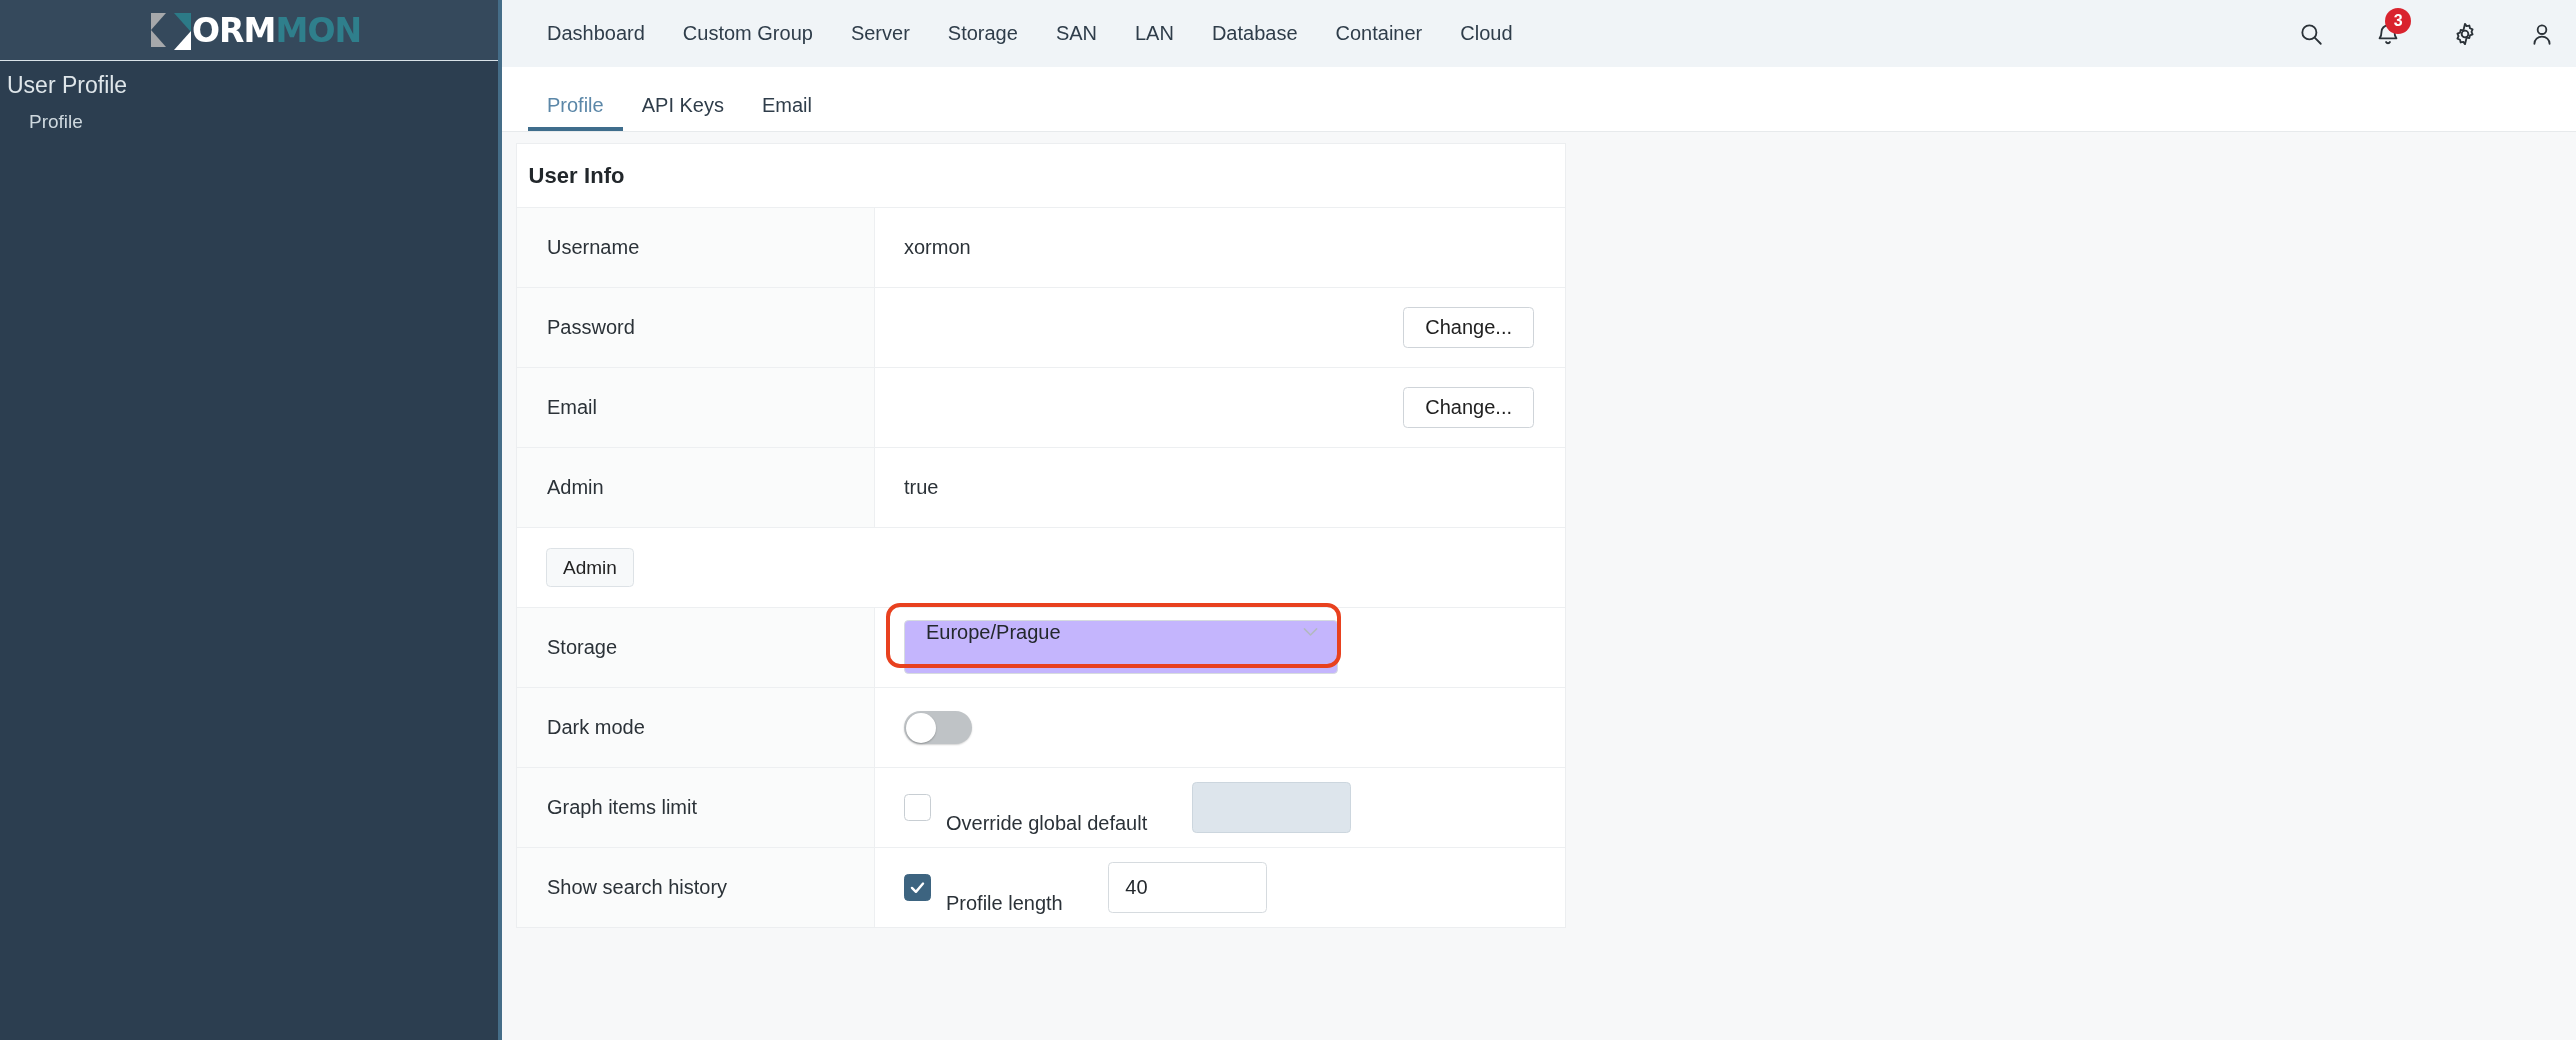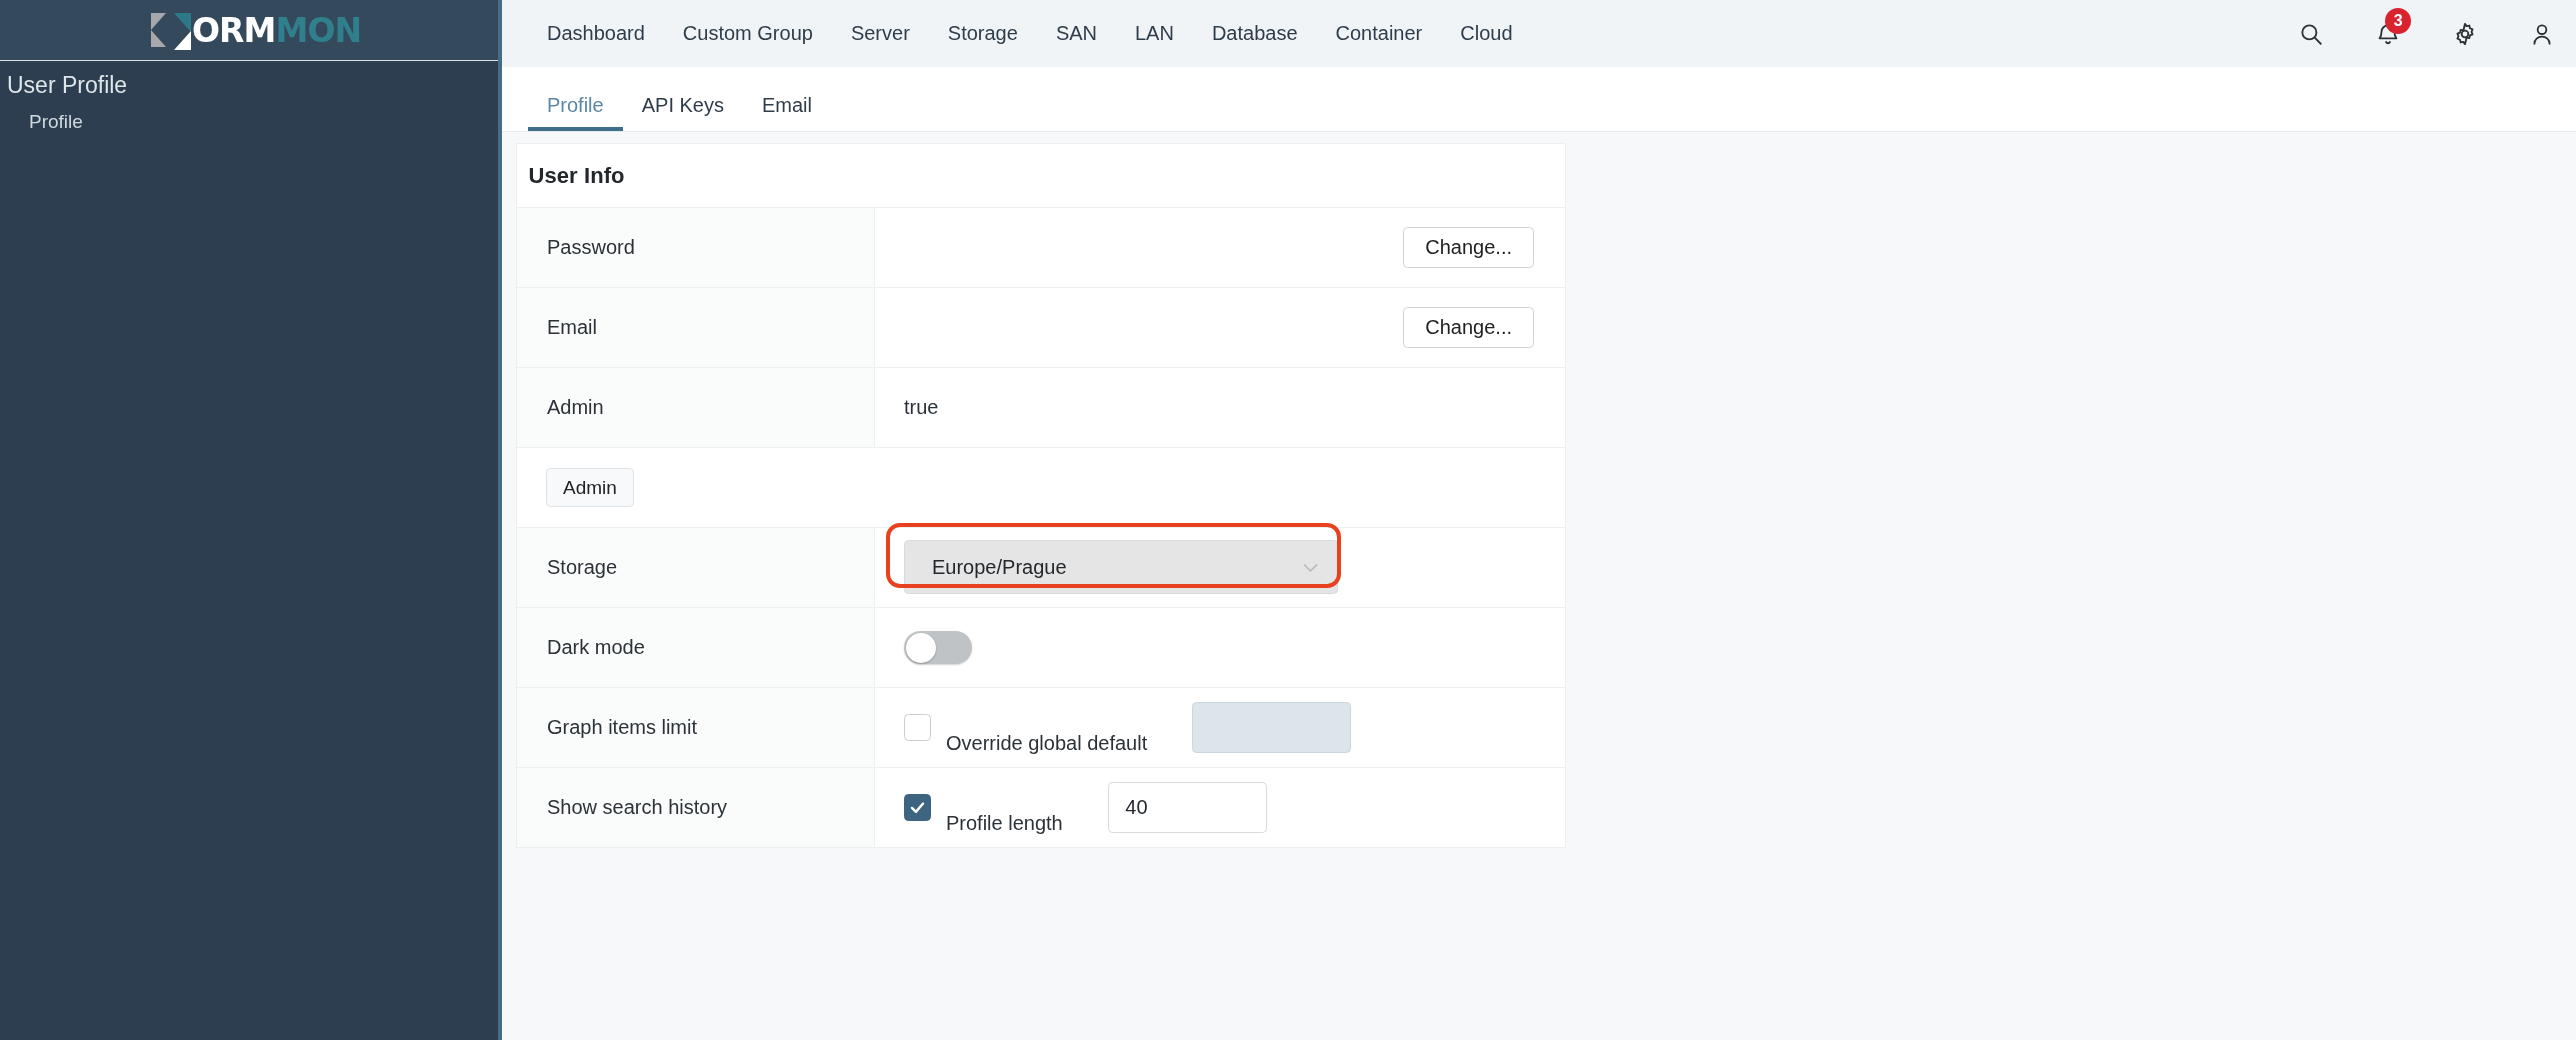--- a/index.html
+++ b/index.html
@@ -285,25 +285,24 @@
     border: 0.9px solid #dde2e6;
     border-radius: 4.4px;
     padding: 8.8px 16px;
     line-height: 1;
   }
   .select {
     width: 434px;
     height: 54px;
     border: 0.9px solid #d6dbdf;
     border-radius: 4.4px;
-    background: #e5e5e5;
-    display: flex;
-    align-items: center;
+    background: #c4b5fd;
+    display: flex;
     justify-content: space-between;
-    padding: 0 16px 0 27px;
+    padding: 0 16px 0 21px;
     box-sizing: border-box;
     font-size: 20px;
     color: #23282d;
   }
   .select .chev { color: #b2b9bf; display: flex; }
   .annot {
     position: absolute;
     left: 10.5px;
     top: -5.3px;
     width: 455px;
@@ -452,20 +451,24 @@
       <div class="tab">API Keys</div>
       <div class="tab">Email</div>
     </div>
   </div>
 
   <div id="content">
     <div id="panel">
 
       <div id="panel-title">User Info</div>
 
+      <div class="row">
+        <div class="row-label">Username</div>
+        <div class="row-value">xormon</div>
+      </div>
 
       <div class="row">
         <div class="row-label">Password</div>
         <div class="row-value right">
           <button class="btn">Change...</button>
         </div>
       </div>
 
       <div class="row">
         <div class="row-label">Email</div>

